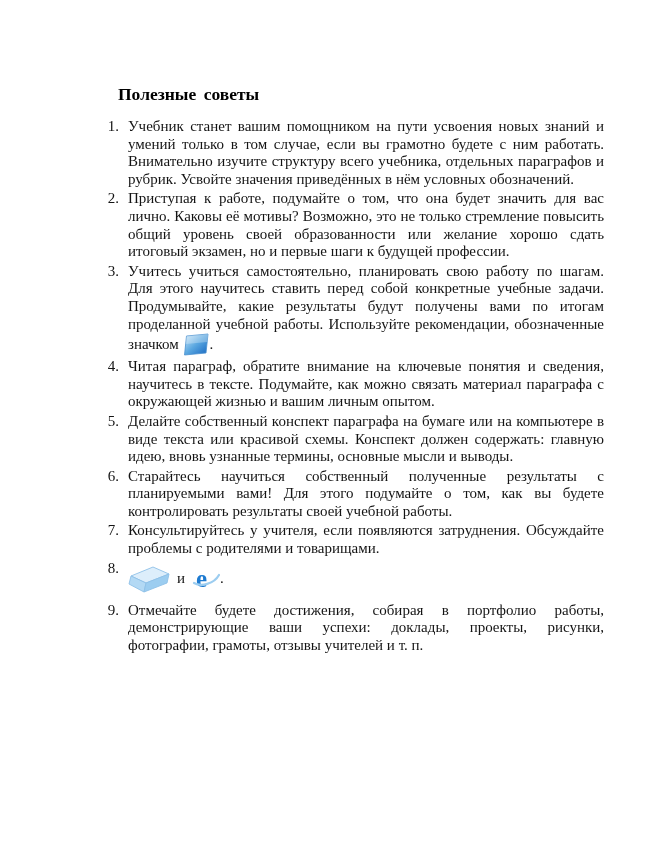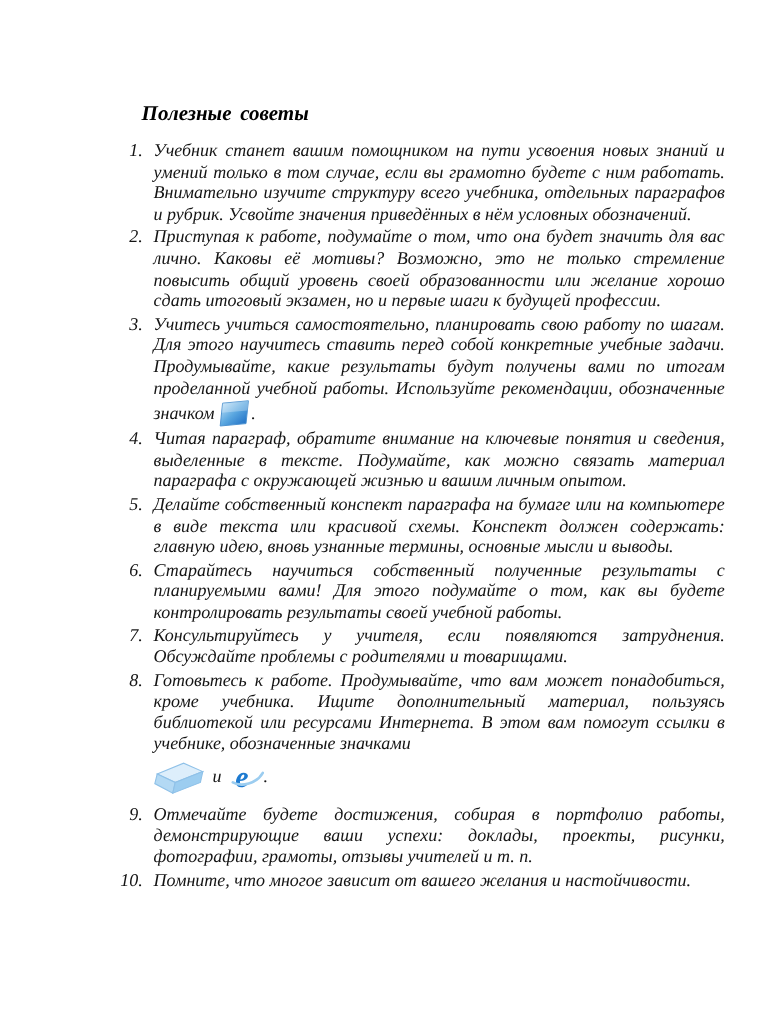--- a/index.html
+++ b/index.html
@@ -6,21 +6,20 @@
   html, body { margin: 0; padding: 0; background: #ffffff; }
   .page {
     position: relative;
     width: 650px;
     height: 849px;
     padding: 84px 46px 0 95px;
     background: #ffffff;
     font-family: "Liberation Serif", "DejaVu Serif", serif;
     color: #141414;
     overflow: hidden;
-    font-style: italic;
   }
   .title {
     font-size: 17.5px;
     font-weight: bold;
     color: #000000;
     margin: 0 0 13px 23px;
     word-spacing: 3px;
   }
   .item {
     display: flex;
@@ -81,59 +80,54 @@
                 </linearGradient>
               </defs>
               <path d="M3.5 3 L25 1 L23 20 L1.5 22 Z" fill="url(#grReco)" stroke="#4a90cf" stroke-width="0.8"></path>
               <path d="M3.5 3 L25 1 L24.2 9 L2.8 11 Z" fill="#ffffff" opacity="0.28"></path>
             </svg></span><span>.</span>
       </div>
     </div>
 
     <div class="item">
       <span class="num">4.</span>
-      <div class="text"><span>Читая параграф, обратите внимание на ключевые понятия и сведения, выделенные в тексте. Подумайте, как можно связать материал параграфа с окружающей жизнью и вашим личным опытом.</span></div>
+      <div class="text"><span>Читая параграф, обратите внимание на ключевые понятия и сведения, научитесь в тексте. Подумайте, как можно связать материал параграфа с окружающей жизнью и вашим личным опытом.</span></div>
     </div>
 
     <div class="item">
       <span class="num">5.</span>
       <div class="text"><span>Делайте собственный конспект параграфа на бумаге или на компьютере в виде текста или красивой схемы. Конспект должен содержать: главную идею, вновь узнанные термины, основные мысли и выводы.</span></div>
     </div>
 
     <div class="item">
       <span class="num">6.</span>
       <div class="text"><span>Старайтесь научиться собственный полученные результаты с планируемыми вами! Для этого подумайте о том, как вы будете контролировать результаты своей учебной работы.</span></div>
     </div>
 
     <div class="item">
       <span class="num">7.</span>
       <div class="text"><span>Консультируйтесь у учителя, если появляются затруднения. Обсуждайте проблемы с родителями и товарищами.</span></div>
     </div>
 
     <div class="item">
       <span class="num">8.</span>
       <div class="text">
-        <span>Готовьтесь к работе. Продумывайте, что вам может понадобиться, кроме учебника. Ищите дополнительный материал, пользуясь библиотекой или ресурсами Интернета. В этом вам помогут ссылки в учебнике, обозначенные значками</span>
         <div class="icons-row">
           <span class="icon pages"><svg width="44" height="29" viewBox="0 0 44 29" xmlns="http://www.w3.org/2000/svg">
                 <path d="M3 11 L25 2 L41 9 L18 18 Z" fill="#ddeefb" stroke="#8fc1e8" stroke-width="0.9"></path>
                 <path d="M3 11 L18 18 L16 27 L1 19 Z" fill="#b3d9f4" stroke="#8fc1e8" stroke-width="0.9"></path>
                 <path d="M41 9 L18 18 L16 27 L39 18 Z" fill="#9ccdf0" stroke="#8fc1e8" stroke-width="0.9"></path>
               </svg></span><span class="conn">и</span><span class="icon eicon"><svg width="28" height="27" viewBox="0 0 28 27" xmlns="http://www.w3.org/2000/svg">
                 <text x="4" y="21" font-size="25" font-weight="bold" fill="#1d7ad0" font-family="Liberation Serif, serif">e</text>
                 <path d="M2 17 C 9 21 22 18 27 9" fill="none" stroke="#9ccdf0" stroke-width="2.2" stroke-linecap="round"></path>
               </svg></span><span>.</span>
         </div>
       </div>
     </div>
 
     <div class="item">
       <span class="num">9.</span>
       <div class="text"><span>Отмечайте будете достижения, собирая в портфолио работы, демонстрирующие ваши успехи: доклады, проекты, рисунки, фотографии, грамоты, отзывы учителей и т. п.</span></div>
     </div>
 
-    <div class="item">
-      <span class="num">10.</span>
-      <div class="text"><span>Помните, что многое зависит от вашего желания и настойчивости.</span></div>
-    </div>
 
   </div>
 </div>
 
 </body></html>

